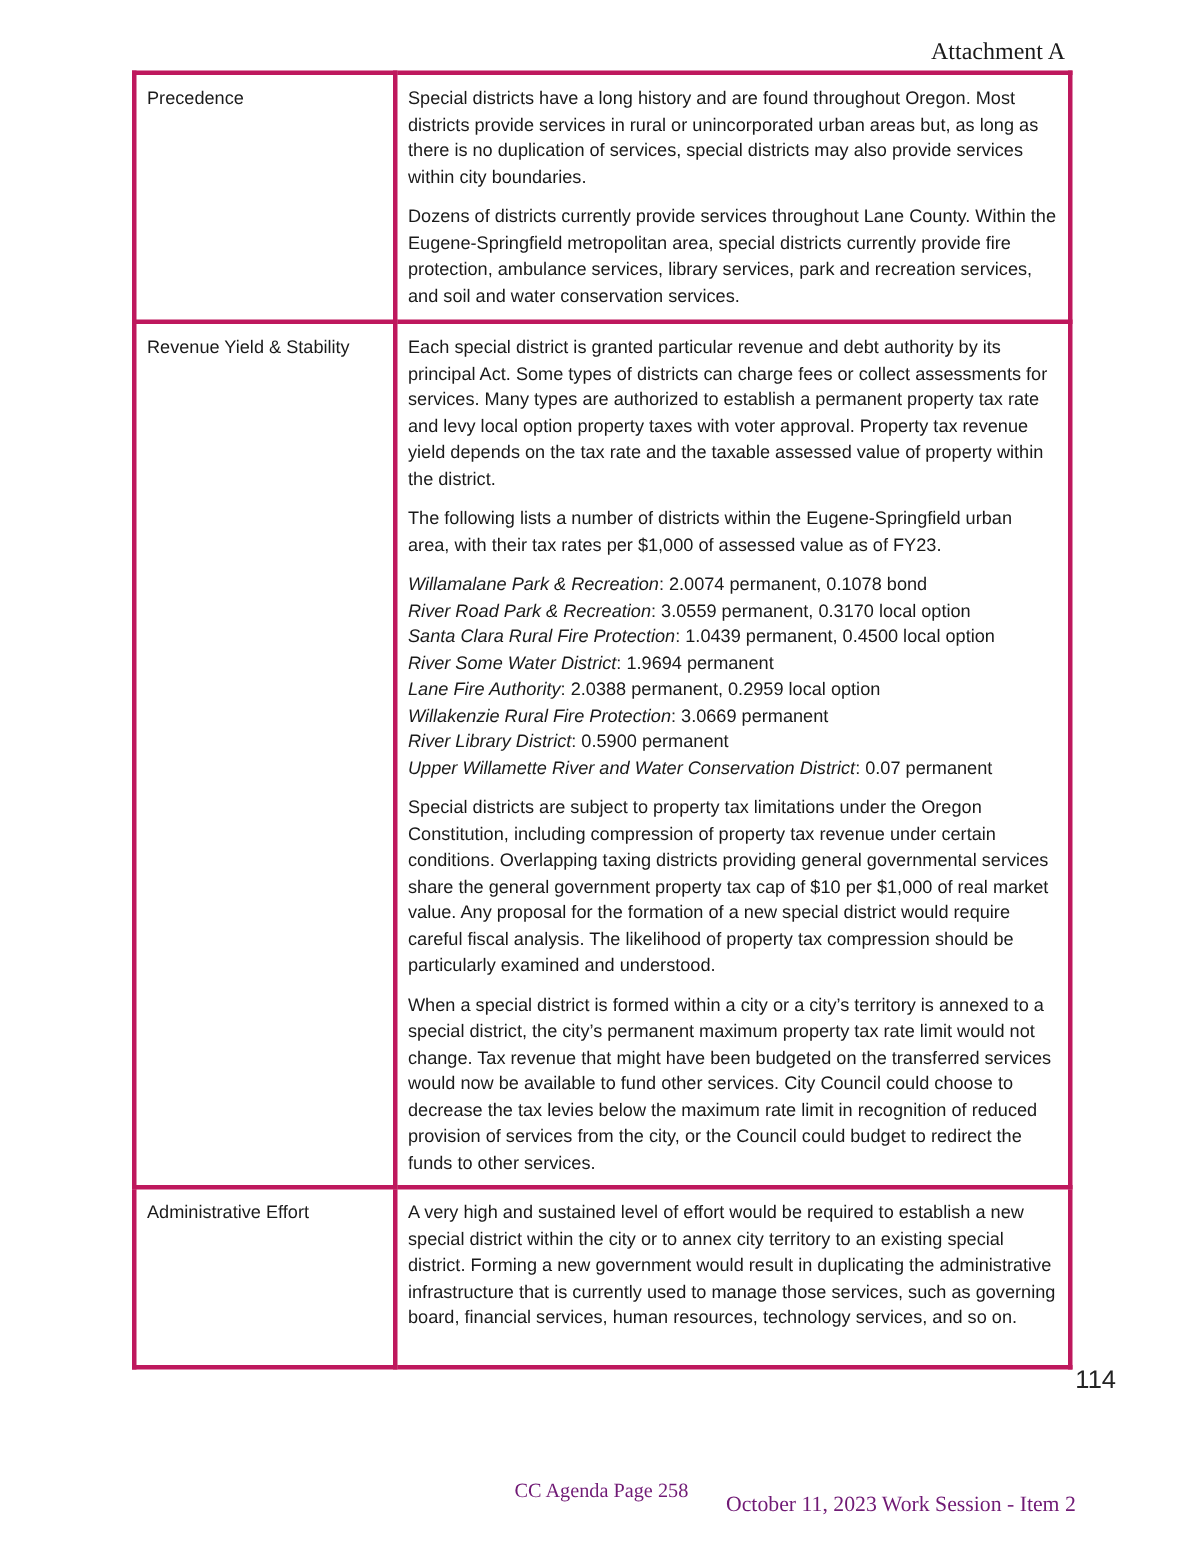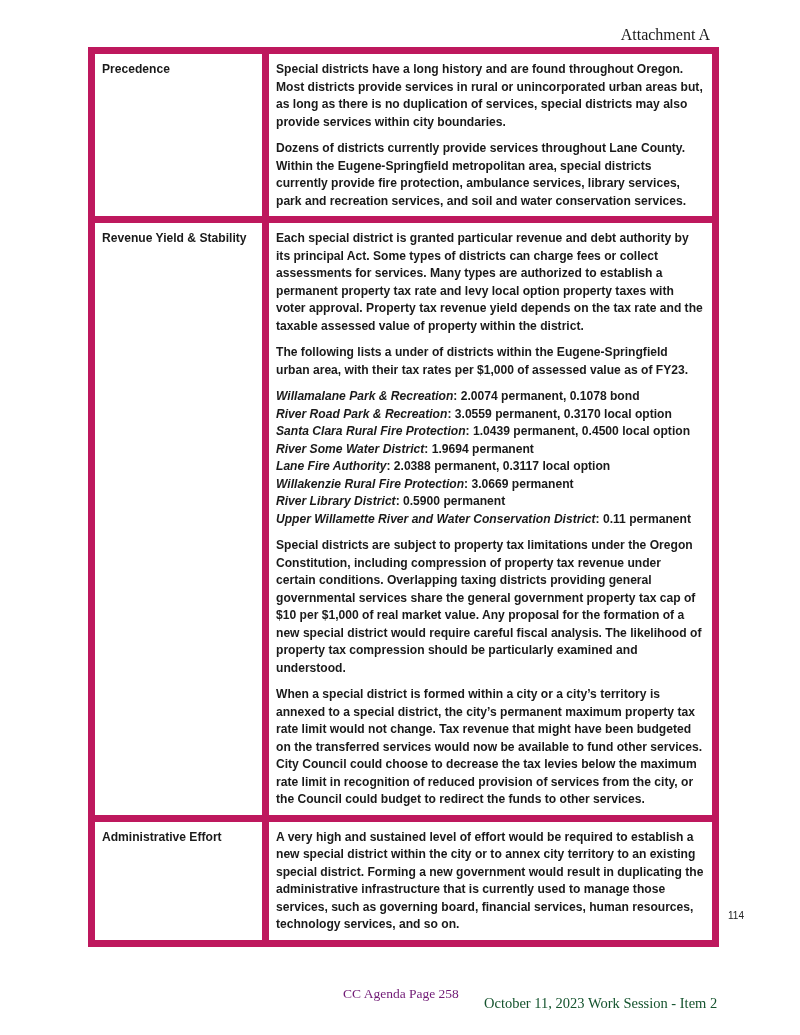--- a/index.html
+++ b/index.html
@@ -24,41 +24,40 @@
   }
   table.doc-table {
     position: absolute;
     left: 88px;
     top: 47px;
     width: 624px;
     border-collapse: collapse;
     table-layout: fixed;
   }
   .doc-table td {
-    border: 7px solid #be185d;
+    border: 3px solid #be185d;
     vertical-align: top;
     padding: 7px 8px 6px 7px;
     font-size: 12.1px;
     line-height: 17.5px;
-    font-weight: bold;
   }
   .doc-table col.c1 { width: 174px; }
   .doc-table col.c2 { width: 450px; }
   .doc-table tr.r1 td { height: 166px; }
   .doc-table tr.r2 td { height: 575px; }
   .doc-table tr.r3 td { height: 120px; }
   .doc-table p { margin: 0 0 9px 0; }
   .doc-table p:last-child { margin-bottom: 0; }
   .district-list { margin: 0 0 9px 0; }
   .district-line .dname { font-style: italic; }
   .page-number {
     position: absolute;
     top: 910px;
     right: 56px;
-    font-size: 10px;
+    font-size: 17px;
     color: #222;
   }
   .footer-left {
     position: absolute;
     top: 986px;
     left: 343px;
     font-family: "Liberation Serif", serif;
     font-size: 13.5px;
     color: #701a75;
   }
@@ -93,44 +92,44 @@
         <p>Dozens of districts currently provide services throughout Lane County. Within the Eugene-Springfield metropolitan area, special districts currently provide fire protection, ambulance services, library services, park and recreation services, and soil and water conservation services.</p>
       </td>
     </tr>
 
     <tr class="r2">
       <td>
         <span>Revenue Yield &amp; Stability</span>
       </td>
       <td>
         <p>Each special district is granted particular revenue and debt authority by its principal Act. Some types of districts can charge fees or collect assessments for services. Many types are authorized to establish a permanent property tax rate and levy local option property taxes with voter approval. Property tax revenue yield depends on the tax rate and the taxable assessed value of property within the district.</p>
-        <p>The following lists a under of districts within the Eugene-Springfield urban area, with their tax rates per $1,000 of assessed value as of FY23.</p>
+        <p>The following lists a number of districts within the Eugene-Springfield urban area, with their tax rates per $1,000 of assessed value as of FY23.</p>
         <div class="district-list">
           <div class="district-line"><span class="dname">Willamalane Park &amp; Recreation</span><span>: 2.0074 permanent, 0.1078 bond</span></div>
           <div class="district-line"><span class="dname">River Road Park &amp; Recreation</span><span>: 3.0559 permanent, 0.3170 local option</span></div>
           <div class="district-line"><span class="dname">Santa Clara Rural Fire Protection</span><span>: 1.0439 permanent, 0.4500 local option</span></div>
           <div class="district-line"><span class="dname">River Some Water District</span><span>: 1.9694 permanent</span></div>
-          <div class="district-line"><span class="dname">Lane Fire Authority</span><span>: 2.0388 permanent, 0.3117 local option</span></div>
+          <div class="district-line"><span class="dname">Lane Fire Authority</span><span>: 2.0388 permanent, 0.2959 local option</span></div>
           <div class="district-line"><span class="dname">Willakenzie Rural Fire Protection</span><span>: 3.0669 permanent</span></div>
           <div class="district-line"><span class="dname">River Library District</span><span>: 0.5900 permanent</span></div>
-          <div class="district-line"><span class="dname">Upper Willamette River and Water Conservation District</span><span>: 0.11 permanent</span></div>
+          <div class="district-line"><span class="dname">Upper Willamette River and Water Conservation District</span><span>: 0.07 permanent</span></div>
         </div>
         <p>Special districts are subject to property tax limitations under the Oregon Constitution, including compression of property tax revenue under certain conditions. Overlapping taxing districts providing general governmental services share the general government property tax cap of $10 per $1,000 of real market value. Any proposal for the formation of a new special district would require careful fiscal analysis. The likelihood of property tax compression should be particularly examined and understood.</p>
         <p>When a special district is formed within a city or a city’s territory is annexed to a special district, the city’s permanent maximum property tax rate limit would not change. Tax revenue that might have been budgeted on the transferred services would now be available to fund other services. City Council could choose to decrease the tax levies below the maximum rate limit in recognition of reduced provision of services from the city, or the Council could budget to redirect the funds to other services.</p>
       </td>
     </tr>
 
     <tr class="r3">
       <td>
         <span>Administrative Effort</span>
       </td>
       <td>
         <p>A very high and sustained level of effort would be required to establish a new special district within the city or to annex city territory to an existing special district. Forming a new government would result in duplicating the administrative infrastructure that is currently used to manage those services, such as governing board, financial services, human resources, technology services, and so on.</p>
       </td>
     </tr>
   </tbody>
     </table>
 
   <div class="page-number">114</div>
   <div class="footer-left">CC Agenda Page 258</div>
-  <div class="footer-right" style="color: #14532d;">October 11, 2023 Work Session - Item 2</div>
+  <div class="footer-right" style="color: #701a75;">October 11, 2023 Work Session - Item 2</div>
 
 </div>
 
 </body></html>

